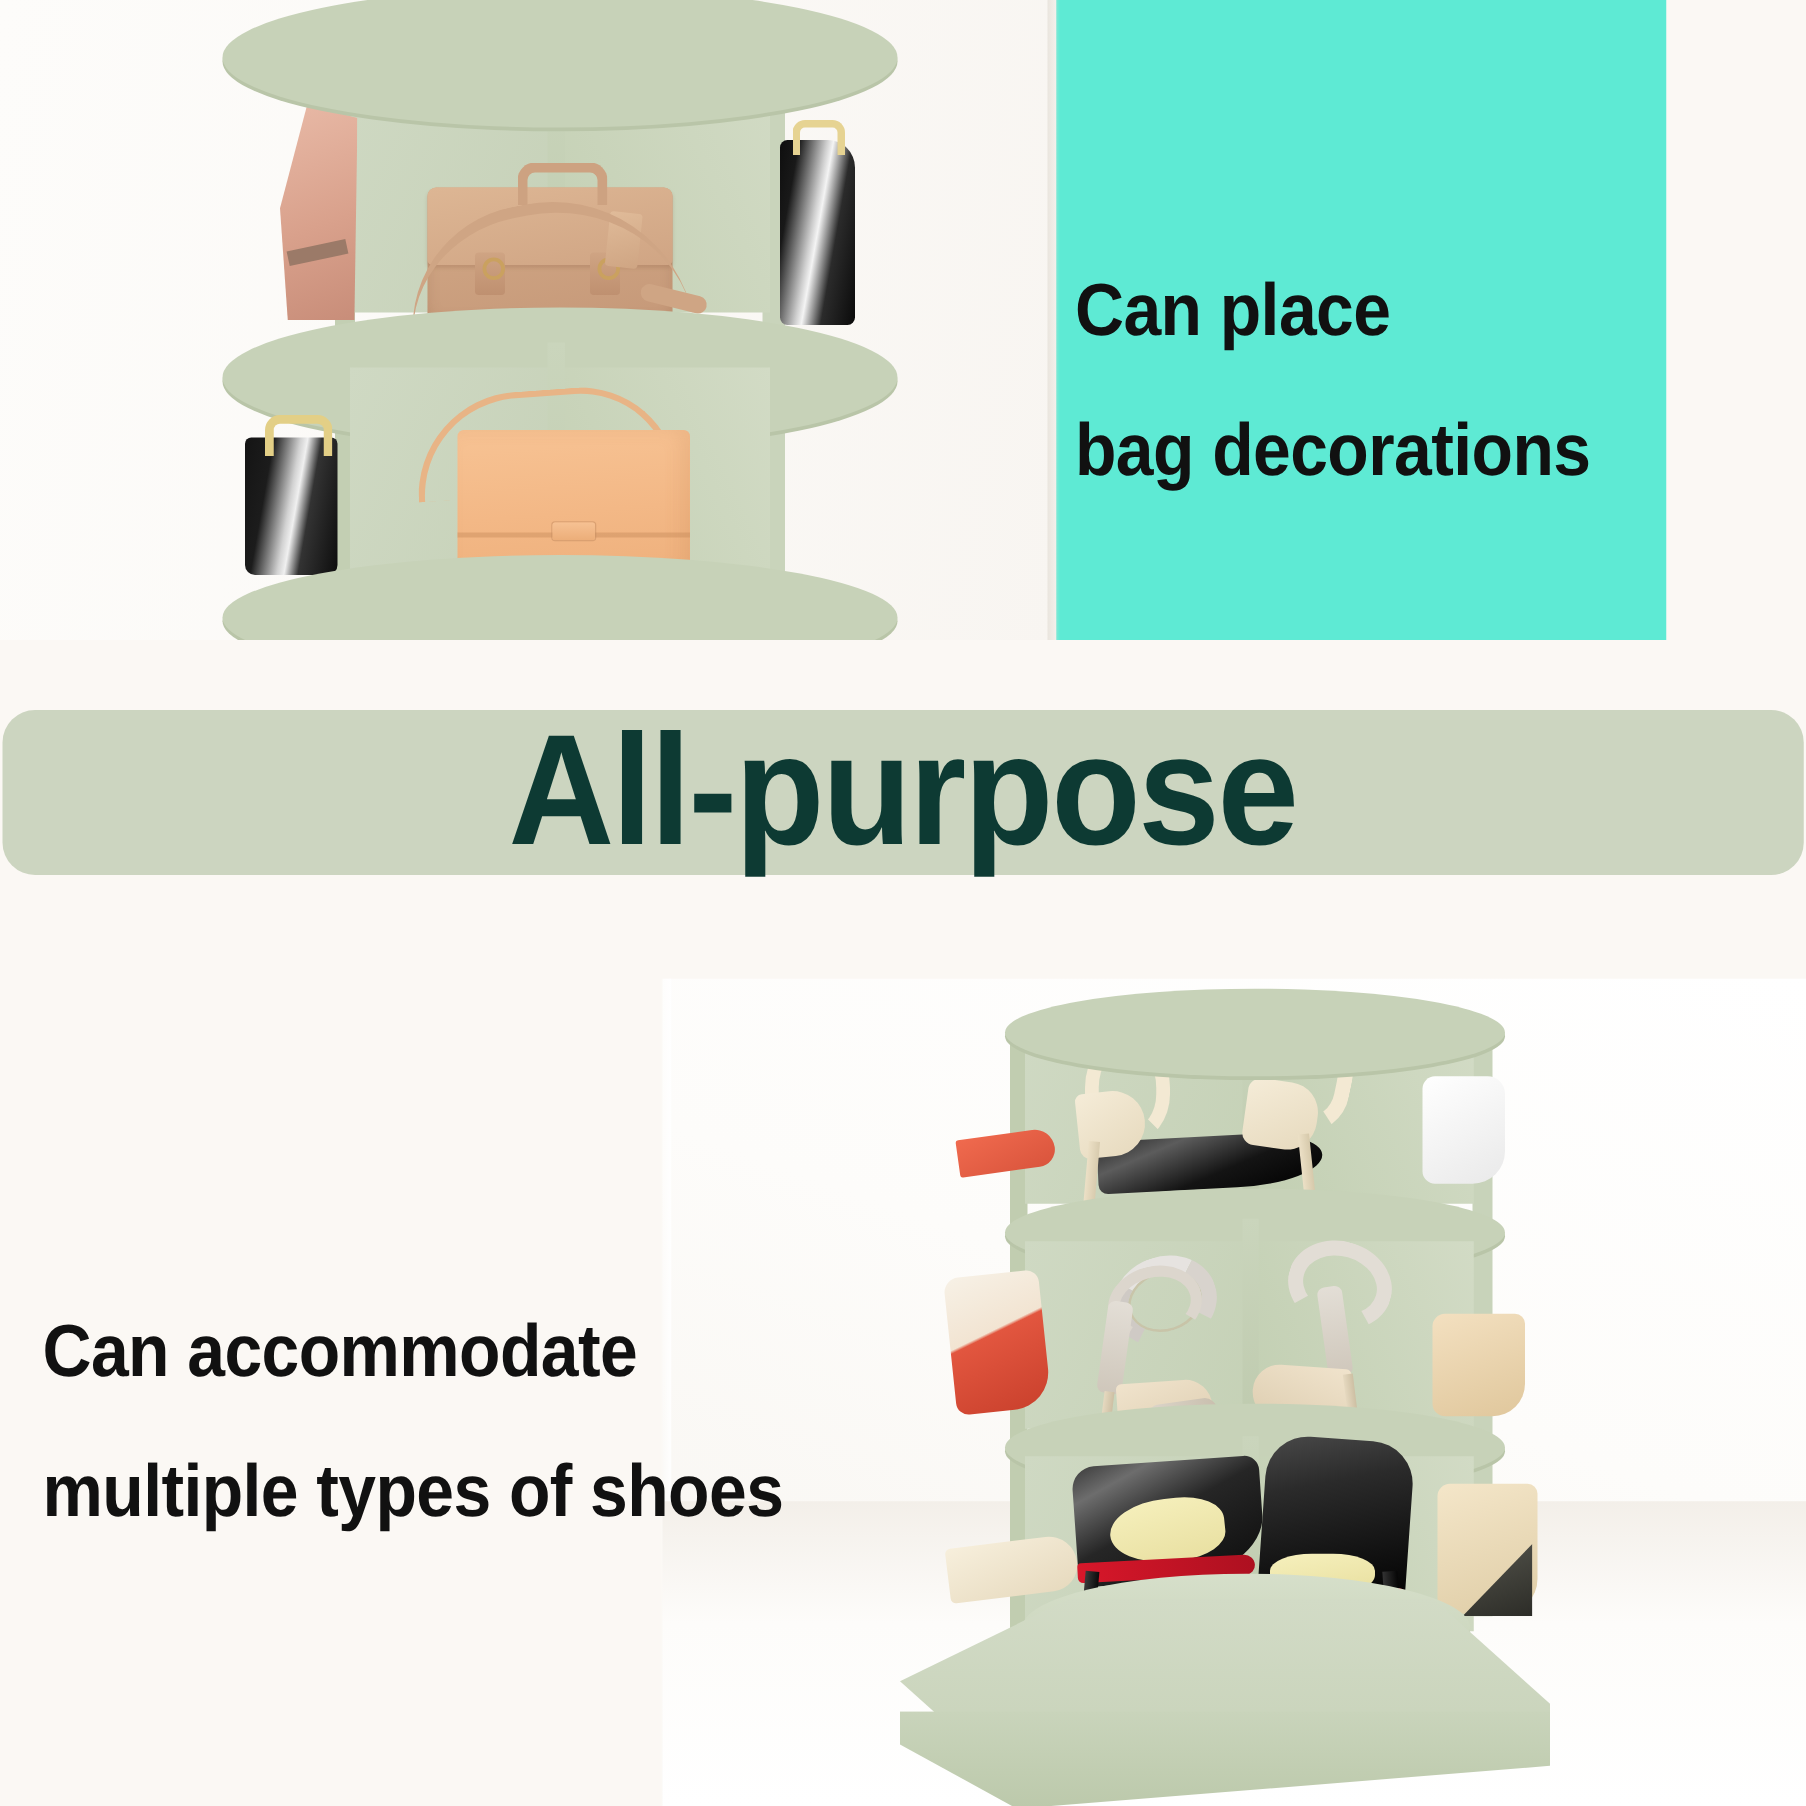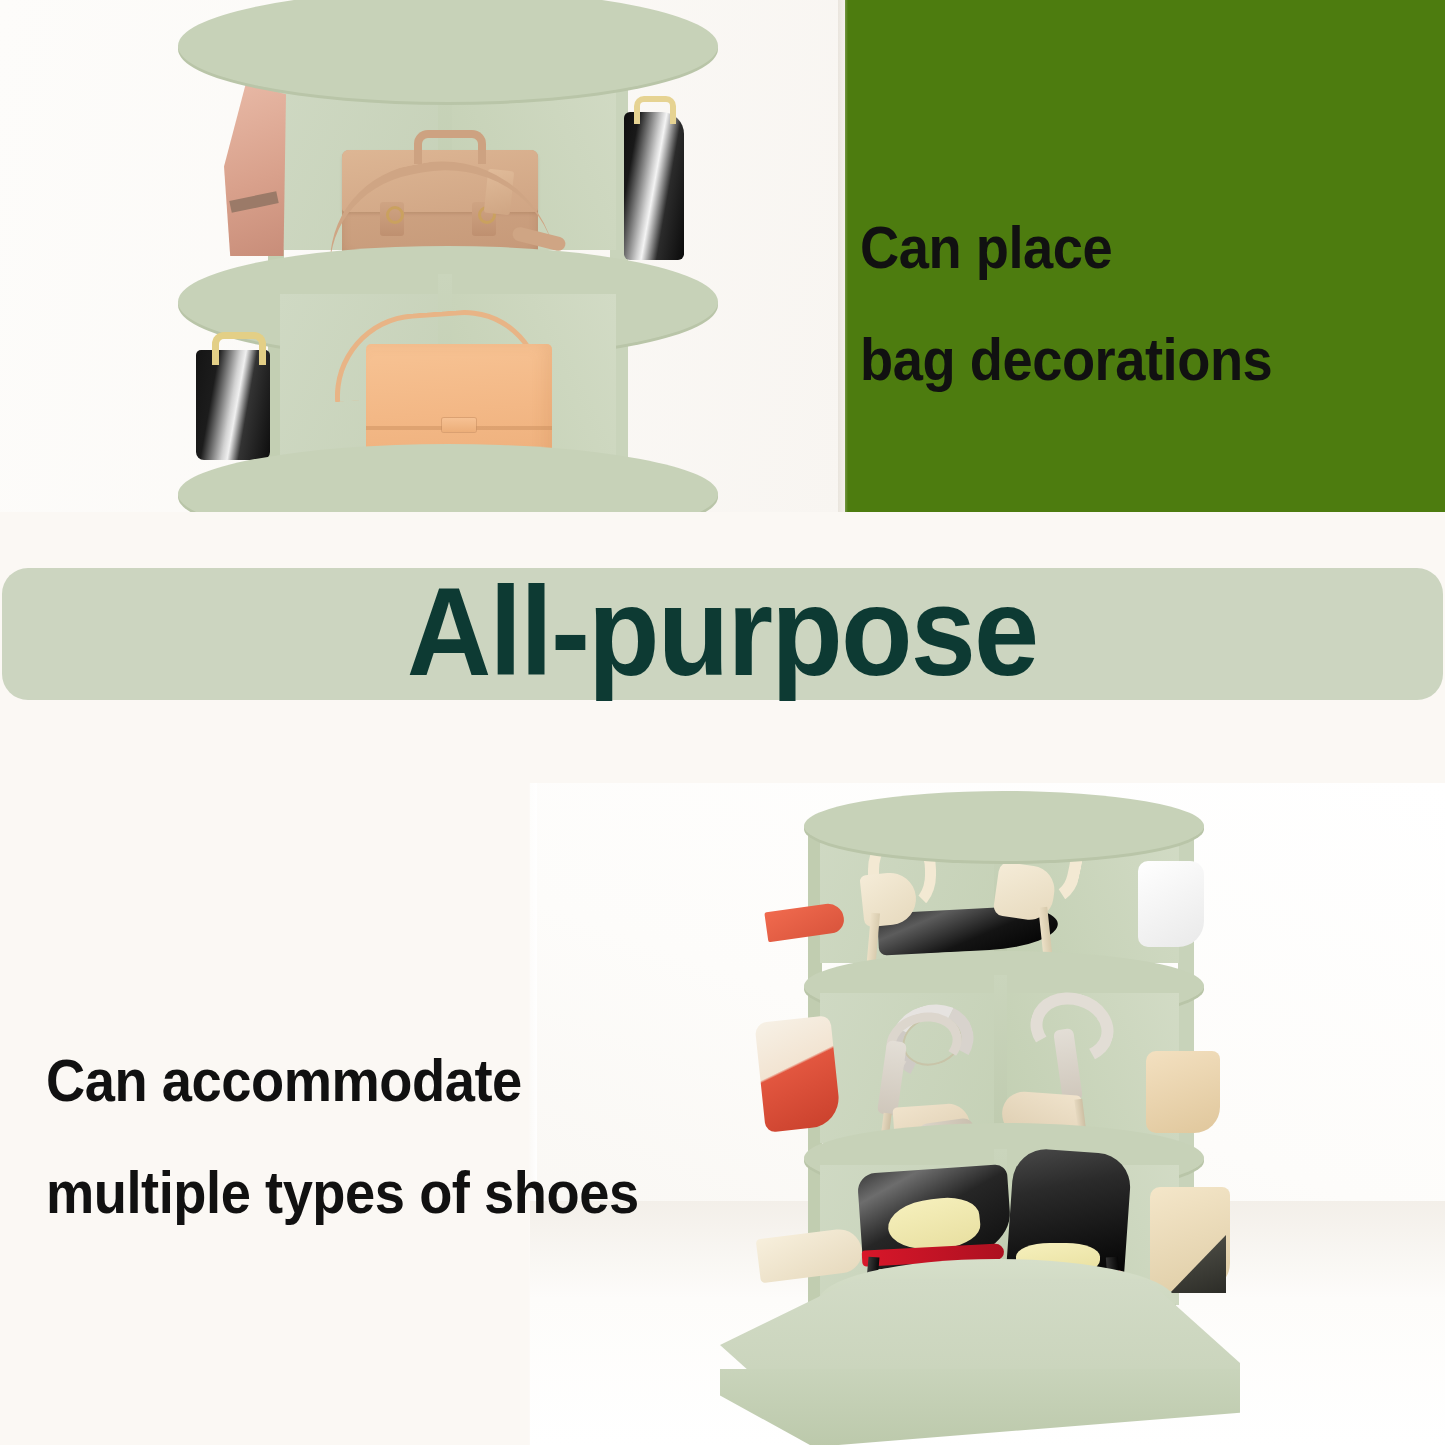--- a/index.html
+++ b/index.html
@@ -18,23 +18,24 @@
     width: 1445px;
     height: 1445px;
     overflow: hidden;
     background: #fbf8f4;
   }
 
   
   #panel-bags {
     position: absolute;
     left: 0; top: 0;
-    width: 1445px; height: 512px;
-    background: #4d7c0f;
+    width: 1301px; height: 512px;
+    background: #5eead4;
     overflow: hidden;
+    padding-left: 32px;
   }
   
   #bags-backdrop {
     position: absolute;
     left: 0; top: 0;
     width: 845px; height: 512px;
     background: linear-gradient(100deg,#fdfcfa 0%, #fbf9f6 55%, #f8f5f1 100%);
   }
   #bags-backdrop-edge {
     position: absolute;
@@ -449,21 +450,20 @@
     background:linear-gradient(160deg,#55554d,#2c2c27);
     clip-path: polygon(0 100%, 100% 0, 100% 100%);
   }
 
   
   #text-shoes {
     position: absolute;
     left: 34px;
     top: 302px;
     width: 790px;
-    margin-left: 12px;
   }
 </style>
 </head>
 <body>
 
 <div id="promo-page">
 
   <div id="panel-bags">
 
     <div id="bags-backdrop"></div>

